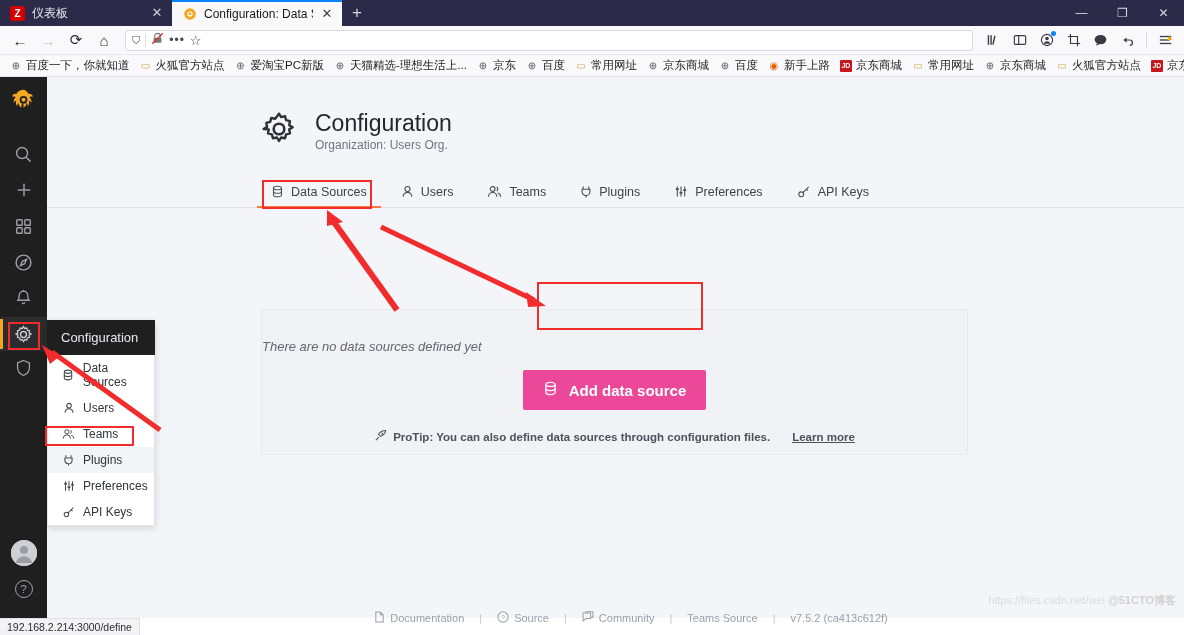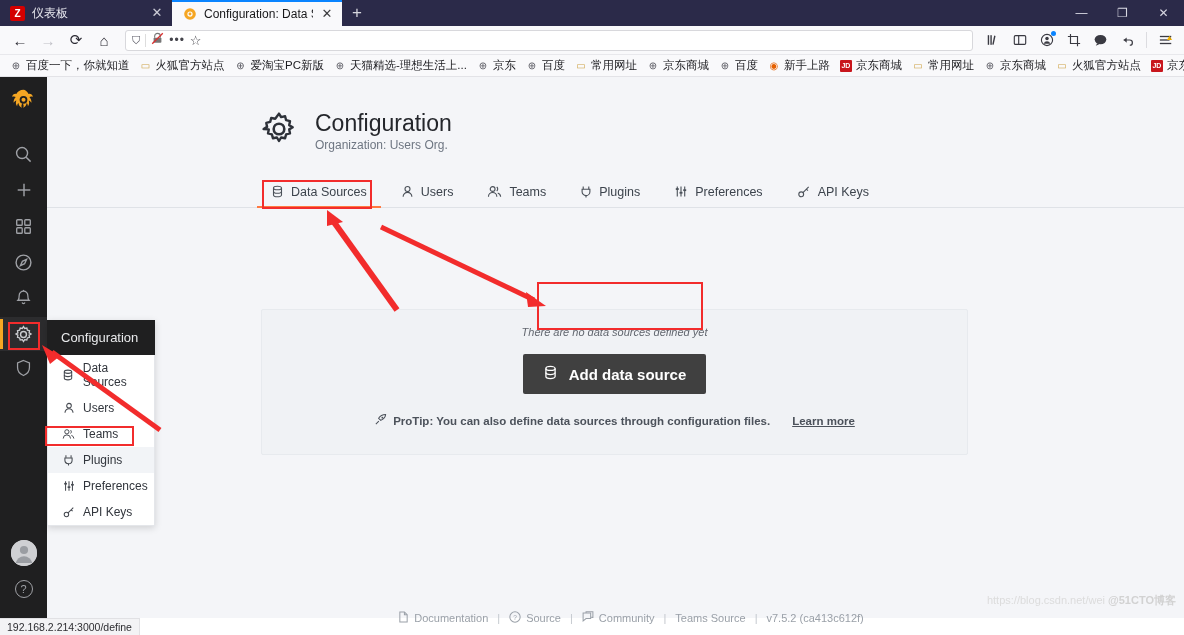--- a/index.html
+++ b/index.html
@@ -112,32 +112,32 @@
   .tabs { display: flex; align-items: center; gap: 6px; padding-left: 210px;
     margin-top: 24px; border-bottom: 1px solid #dfe2e7; height: 32px; }
   .gtab { display: flex; align-items: center; gap: 7px; padding: 0 14px;
     height: 31px; font-size: 12.5px; color: #3d444d; position: relative; }
   .gtab .gi { color: #4b5159; font-size: 12px; display: flex; }
   .gtab.selected::after { content: ""; position: absolute; left: 0; right: 0;
     bottom: -1px; height: 2px; background: #ff7941; }
 
   .panel { position: absolute; left: 214px; top: 232px; width: 707px; height: 146px;
     background: #f0f2f5; border: 1px solid #e7eaee; border-radius: 2px; }
-  .panel .empty-msg { text-align: center; font-size: 11px; color: #62676f;
-    font-style: italic; margin-top: 16px; }
+  .panel .empty-msg { font-size: 13px; color: #62676f;
+    font-style: italic; margin-top: 29px; }
   .btn-wrap { display: flex; justify-content: center; margin-top: 16px; }
-  .btn-add { display: flex; align-items: center; gap: 11px; background: #404040;
+  .btn-add { display: flex; align-items: center; gap: 11px; background: #ec4899;
     color: #fff; font-size: 15px; font-weight: bold; border: none; border-radius: 2px;
     padding: 11px 20px; }
   .protip { text-align: center; font-size: 11.5px; color: #4c525b; margin-top: 19px;
     display: flex; align-items: center; justify-content: center; gap: 6px; font-weight: bold; }
   .protip u { text-decoration: underline; margin-left: 16px; }
 
   .footer { position: absolute; left: 47px; right: 16px; top: 527px; height: 28px;
-    display: flex; align-items: center; justify-content: center; gap: 9px;
+    display: flex; align-items: center; justify-content: center; gap: 15px;
     font-size: 11px; color: #9aa0a8; }
   .footer .fi { display: flex; align-items: center; gap: 5px; }
   .footer .fsep { color: #c3c7cd; }
 
   
   .flyout { position: absolute; left: 47px; top: 243px; width: 108px;
     background: #fff; border: 1px solid #e4e6ea; box-shadow: 0 2px 7px rgba(0,0,0,.15);
     z-index: 30; }
   .flyout .fly-head { background: #1f1f20; color: #e9eaec; font-size: 13px;
     padding: 10px 0 10px 14px; margin: -1px -1px 0 -1px; }
@@ -584,21 +584,21 @@
             <svg width="12" height="12" viewBox="0 0 14 14">
               <circle cx="4" cy="10" r="2.6" fill="none" stroke="#44484f" stroke-width="1.2"></circle>
               <path d="M5.9 8.1L12 2M9.6 4.4l1.6 1.6" fill="none" stroke="#44484f" stroke-width="1.2"></path>
             </svg>
           </span>
         <span>API Keys</span>
       </div>
     </div>
 
     <div class="watermark">
-      <span>https://blog.csdn.net/wei</span>
+      <span>https://files.csdn.net/wei</span>
       <b>@51CTO博客</b>
     </div>
   </div>
 
   <svg class="anno" style="left:0;top:0;width:1184px;height:635px">
 
     <g>
       <line x1="397" y1="310" x2="331" y2="218" stroke="#f22c2c" stroke-width="6"></line>
       <polygon points="327,210 343,222 327,226" fill="#f22c2c"></polygon>
     </g>

